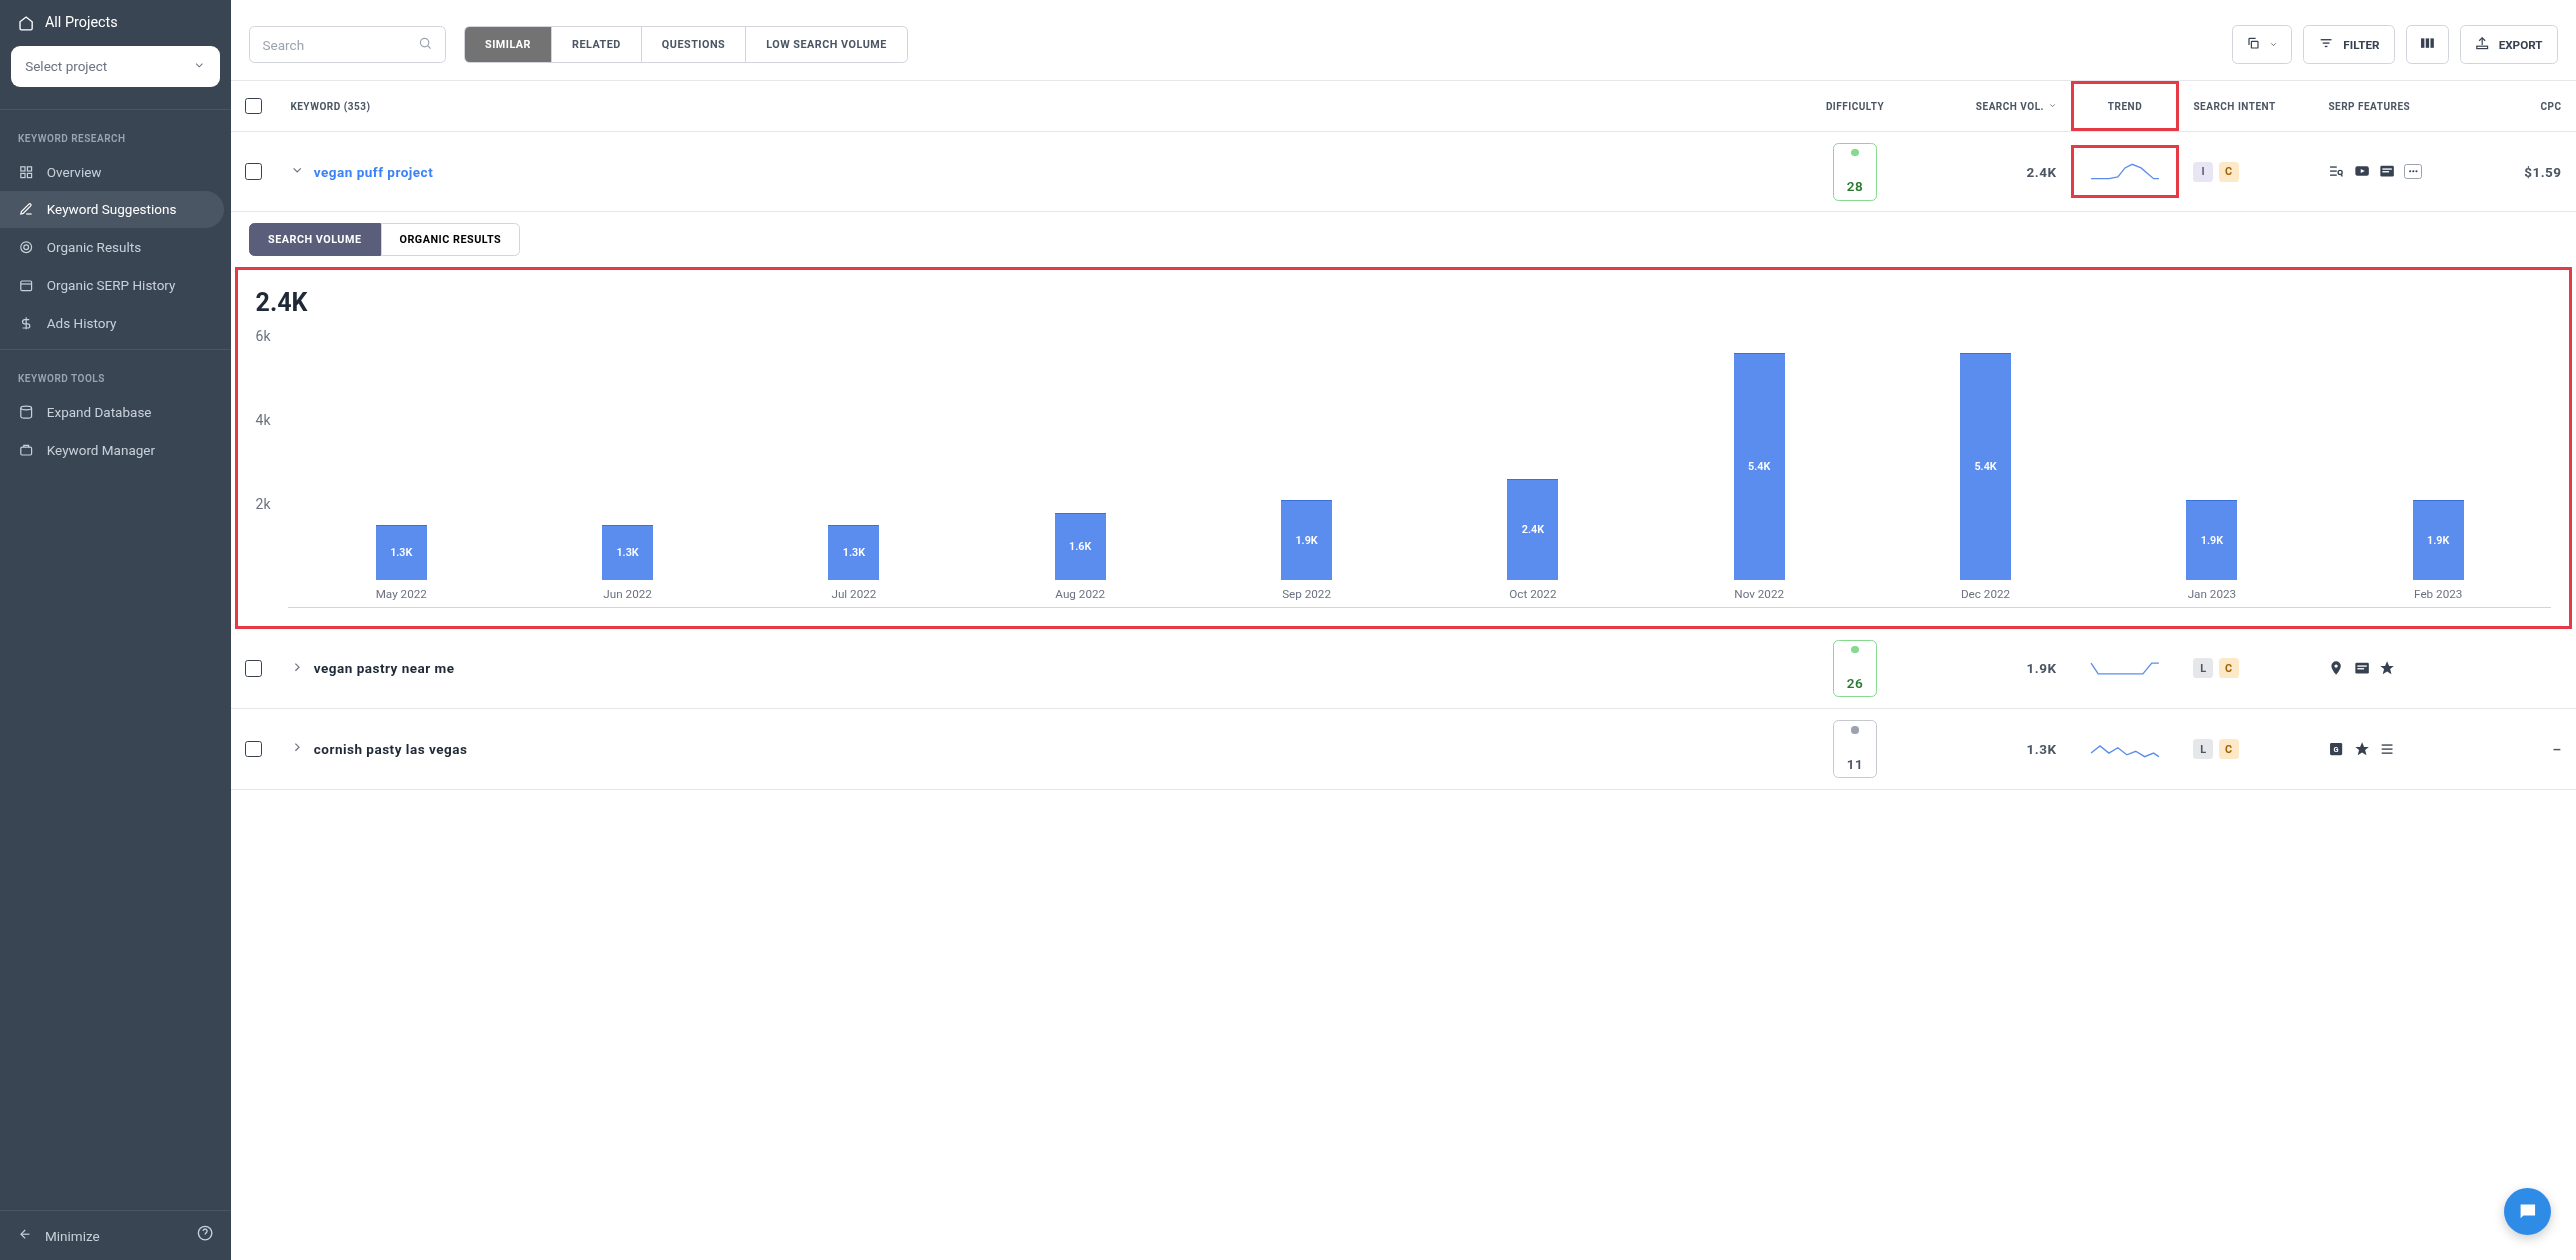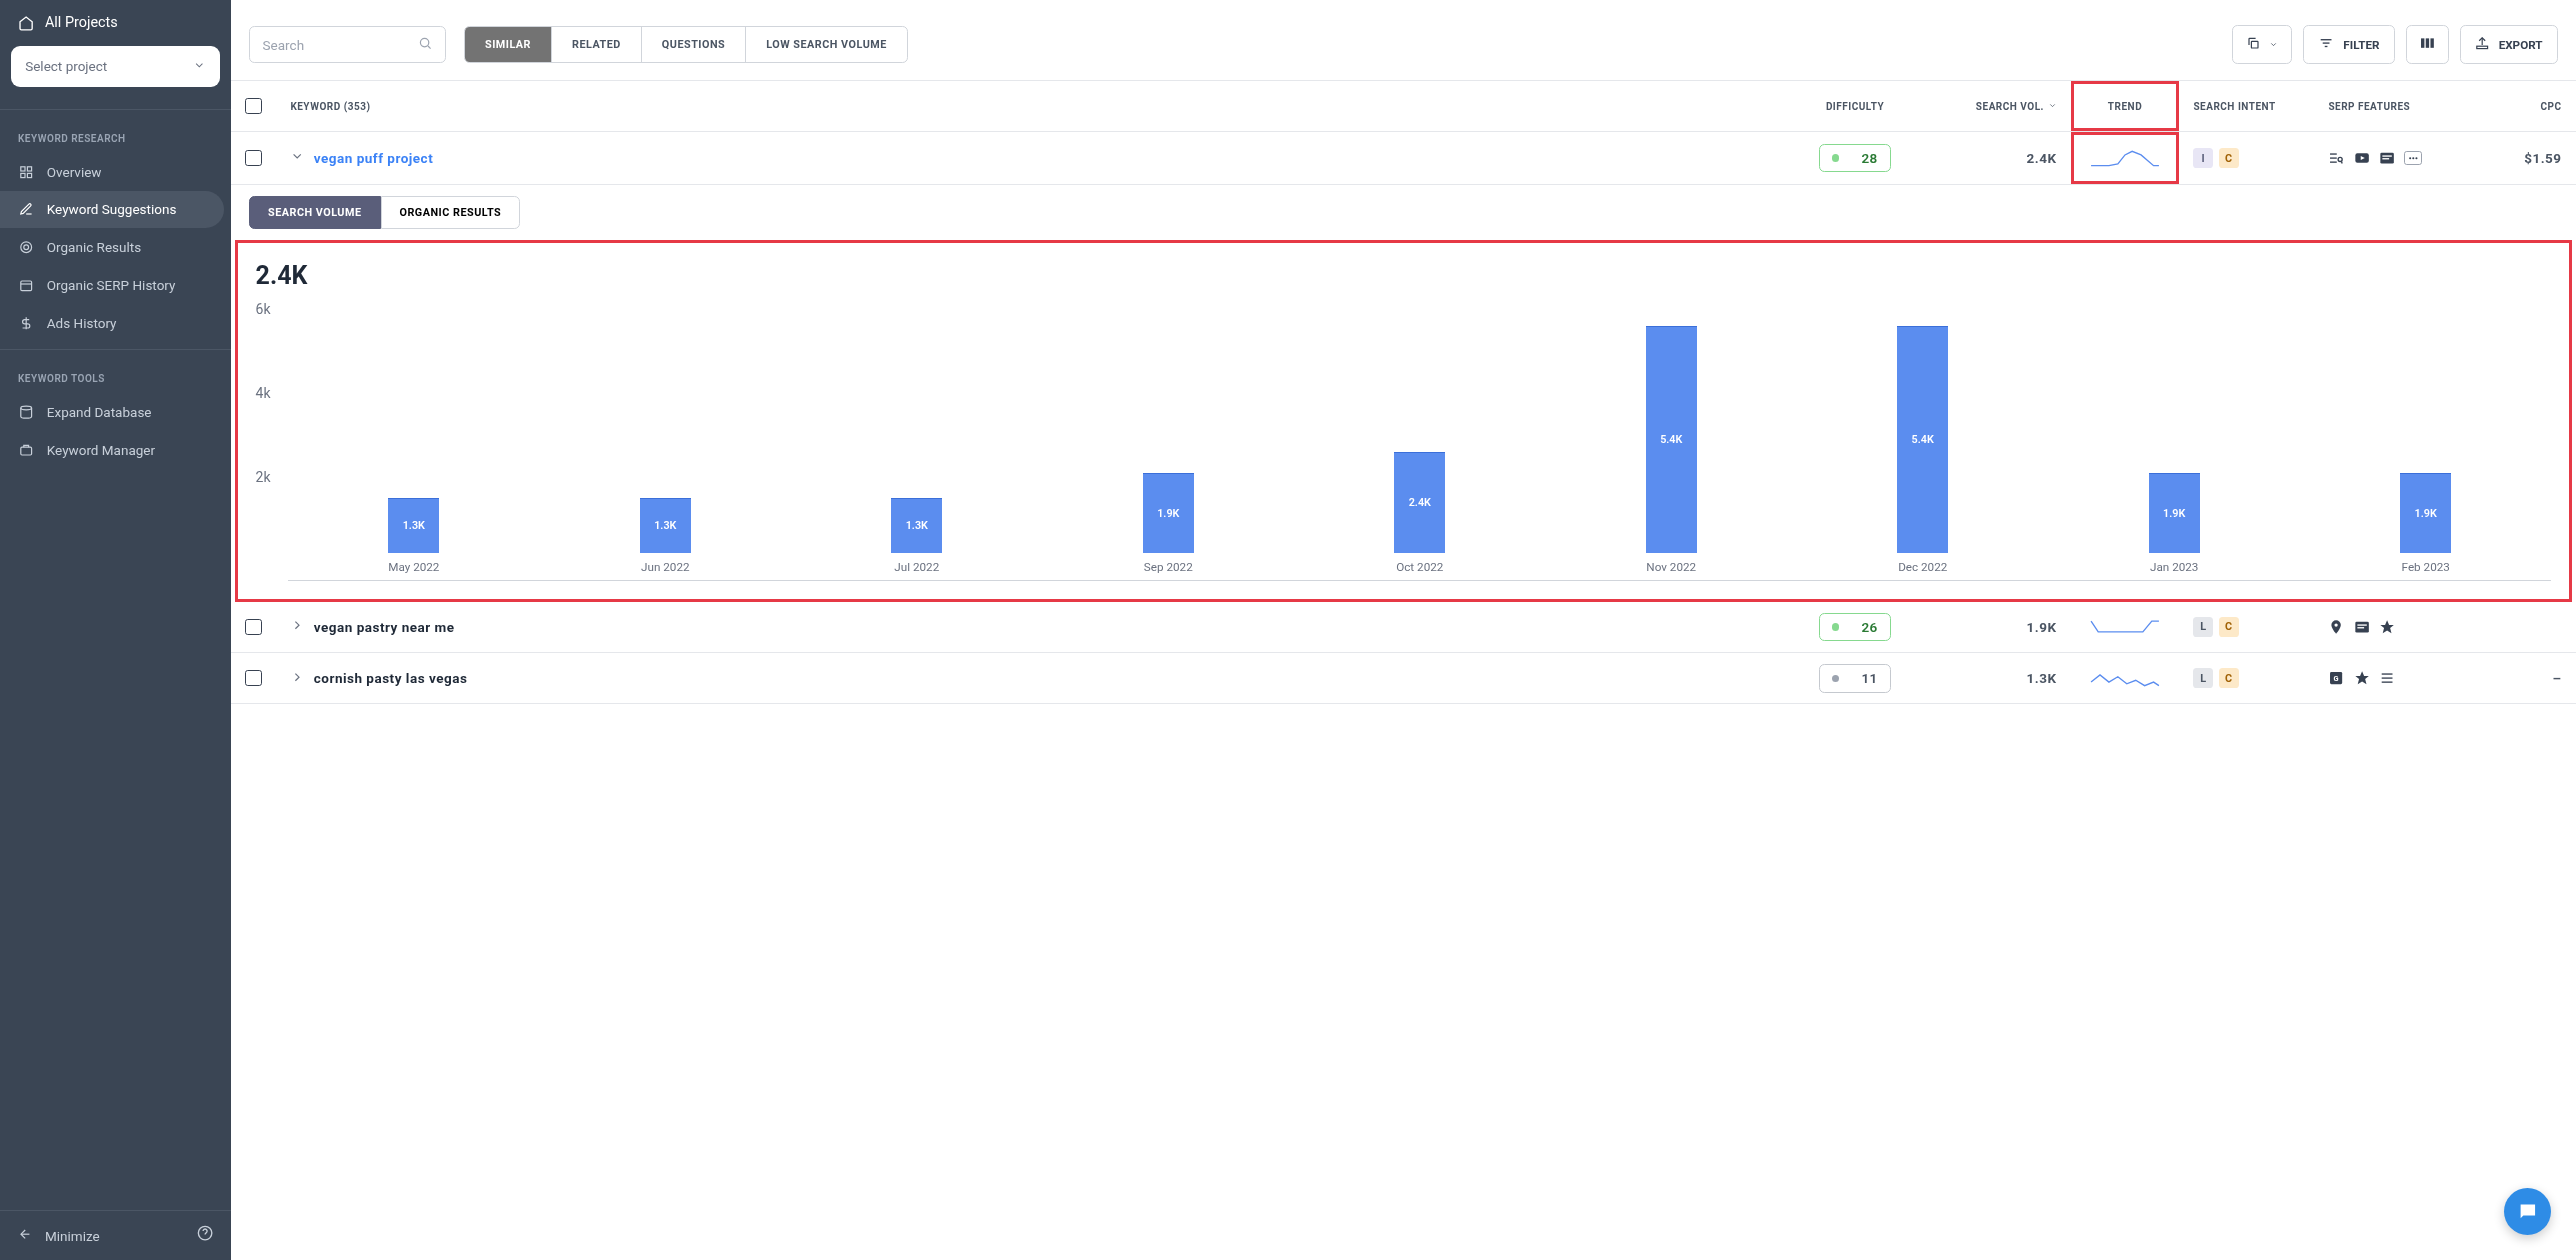--- a/index.html
+++ b/index.html
@@ -42,21 +42,21 @@
 .col-serp { width: 181px; }
 .col-cpc { width: 81px; justify-content: flex-end; }
 .checkbox { width: 16.2px; height: 16.2px; border: 1.8px solid #374151; border-radius: 2.7px; cursor: pointer; }
 .trend-highlight { border: 3.6px solid #e63946; }
 
 
 .row { display: flex; border-bottom: 0.9px solid #e5e7eb; align-items: center; }
 .row .col { padding: 10.8px 14.4px; font-size: 13.5px; }
 .keyword-link { color: #3b82f6; }
 .chevron { color: #6b7280; cursor: pointer; margin-right: 9px; }
-.diff-badge { border: 0.9px solid; border-radius: 5.4px; padding: 5.4px 12.6px; font-size: 13.5px; font-weight: 600; display: flex; align-items: center; gap: 22px; }
+.diff-badge { border: 0.9px solid; border-radius: 5.4px; padding: 5.4px 12.6px; font-size: 13.5px; font-weight: 600; display: flex; align-items: center; gap: 22px; flex-direction: column; }
 .diff-green { border-color: #86d98f; color: #2a7a34; }
 .diff-gray { border-color: #c5c9cf; color: #4b5563; }
 .dot { width: 7.2px; height: 7.2px; border-radius: 50%; }
 .dot-green { background: #86d98f; }
 .dot-gray { background: #9ca3af; }
 .intent-badges { display: flex; gap: 5.4px; }
 .intent-badge { width: 20px; height: 20px; border-radius: 3.6px; display: flex; align-items: center; justify-content: center; font-size: 10.8px; font-weight: 700; }
 .intent-i { background: #e8e6f5; color: #5a5e7a; }
 .intent-c { background: #fde9c8; color: #a16207; }
 .intent-l { background: #e5e7eb; color: #4b5563; }
@@ -345,20 +345,24 @@
           </div>
           <div class="bar-col">
             <div class="bar" style="height: 55px;">1.3K</div>
             <div class="x-label">Jun 2022</div>
           </div>
           <div class="bar-col">
             <div class="bar" style="height: 55px;">1.3K</div>
             <div class="x-label">Jul 2022</div>
           </div>
           <div class="bar-col">
+            <div class="bar" style="height: 67px;">1.6K</div>
+            <div class="x-label">Aug 2022</div>
+          </div>
+          <div class="bar-col">
             <div class="bar" style="height: 80px;">1.9K</div>
             <div class="x-label">Sep 2022</div>
           </div>
           <div class="bar-col">
             <div class="bar" style="height: 101px;">2.4K</div>
             <div class="x-label">Oct 2022</div>
           </div>
           <div class="bar-col">
             <div class="bar" style="height: 227px;">5.4K</div>
             <div class="x-label">Nov 2022</div>

